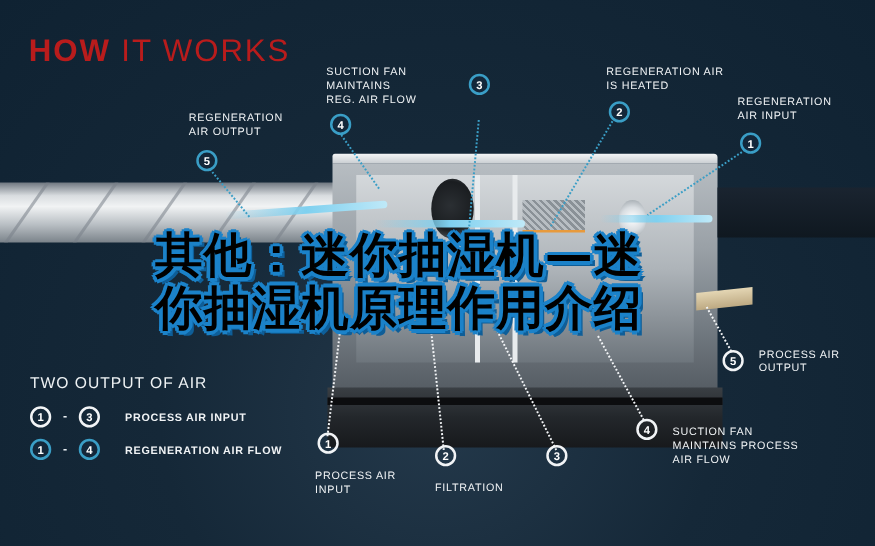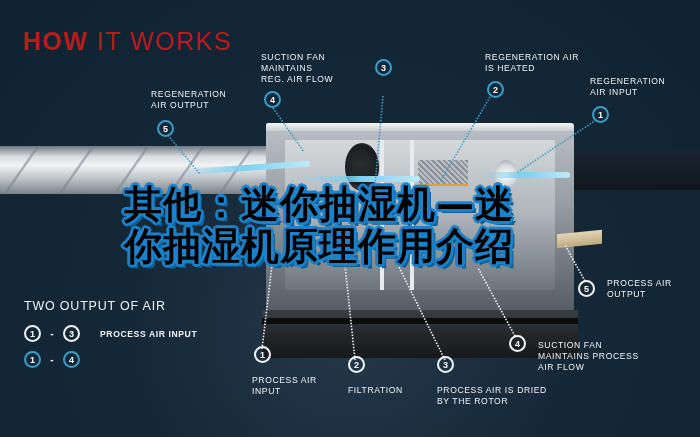--- a/index.html
+++ b/index.html
@@ -168,22 +168,20 @@
   <div class="num white" style="margin:0 0 12px 2px">1</div>
   <div class="lbl" style="white-space:pre">PROCESS AIR
 INPUT</div>
 </div>
 <div class="abs" style="left:348px;top:356px">
   <div class="num white" style="margin:0 0 12px 0">2</div>
   <div class="lbl" style="white-space:pre">FILTRATION</div>
 </div>
 <div class="abs" style="left:437px;top:356px">
   <div class="num white" style="margin:0 0 12px 0">3</div>
-  <div class="lbl" style="white-space:pre">PROCESS AIR IS DRIED
-BY THE ROTOR</div>
 </div>
 <div class="abs" style="left:509px;top:334px;display:flex;gap:12px;align-items:flex-start">
   <div class="num white" style="margin-top:1px">4</div>
   <div class="lbl" style="white-space:pre;margin-top:6px">SUCTION FAN
 MAINTAINS PROCESS
 AIR FLOW</div>
 </div>
 <div class="abs" style="left:578px;top:278px;display:flex;gap:12px;align-items:flex-start">
   <div class="num white" style="margin-top:2px">5</div>
   <div class="lbl" style="white-space:pre">PROCESS AIR
@@ -195,14 +193,15 @@
   <div class="legend-row" style="margin-bottom:9px">
     <div class="num white">1</div>
     <span class="dash">-</span>
     <div class="num white">3</div>
     <span class="ltxt">PROCESS AIR INPUT</span>
   </div>
   <div class="legend-row">
     <div class="num">1</div>
     <span class="dash">-</span>
     <div class="num">4</div>
+    <span class="ltxt">REGENERATION AIR FLOW</span>
   </div>
 </div>
 
 </body></html>

